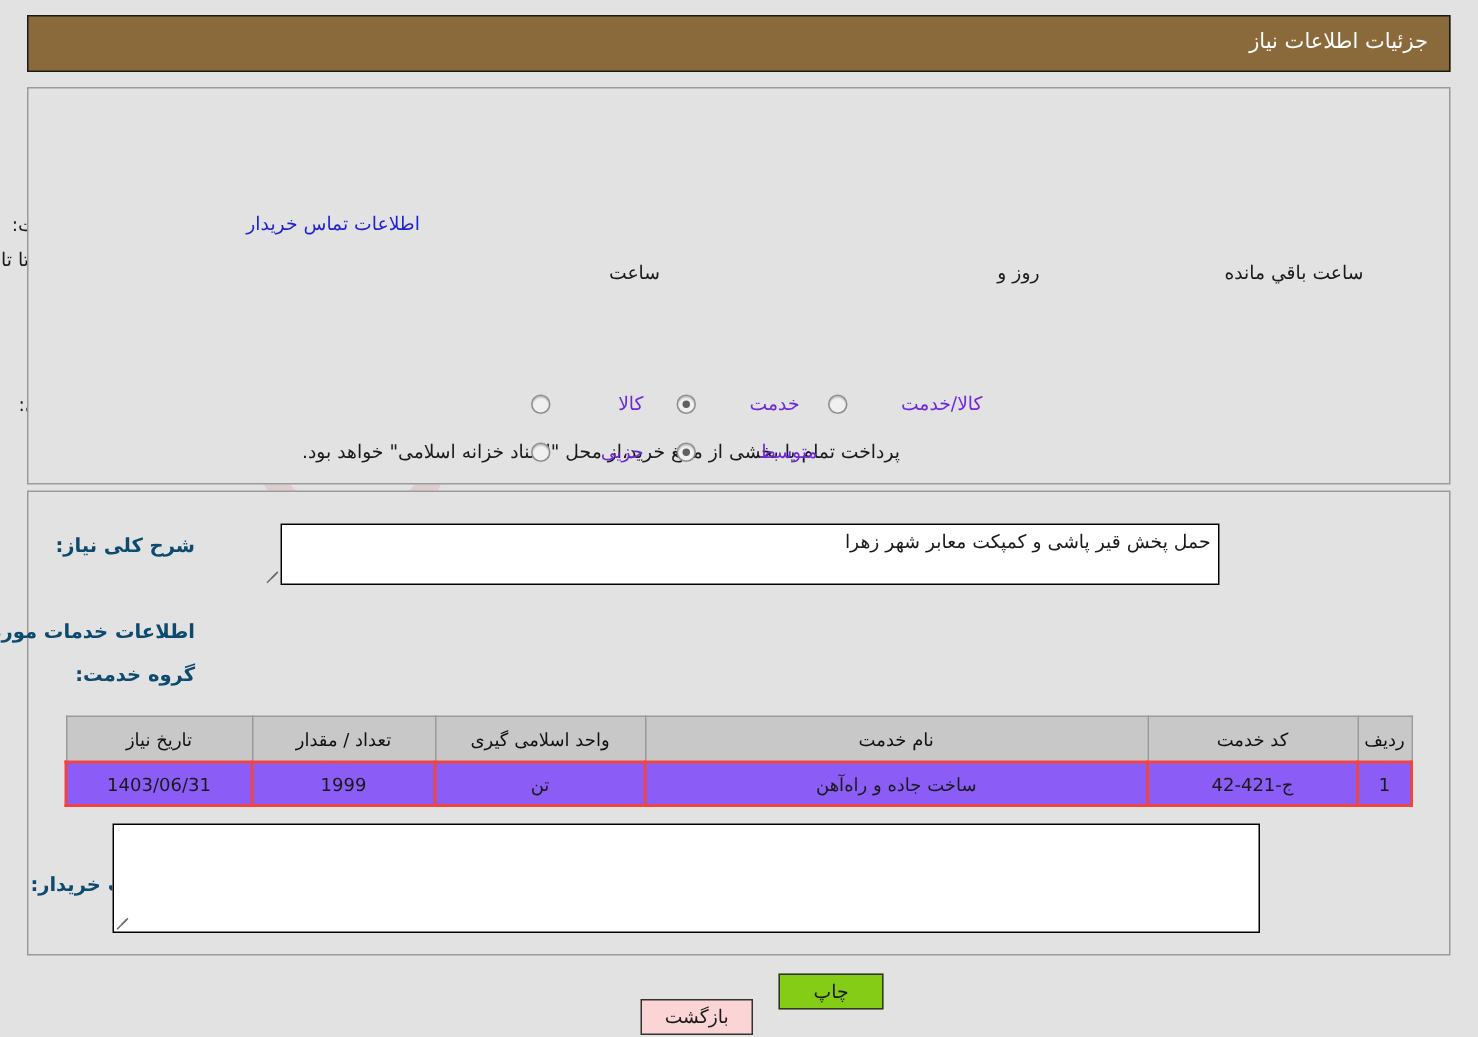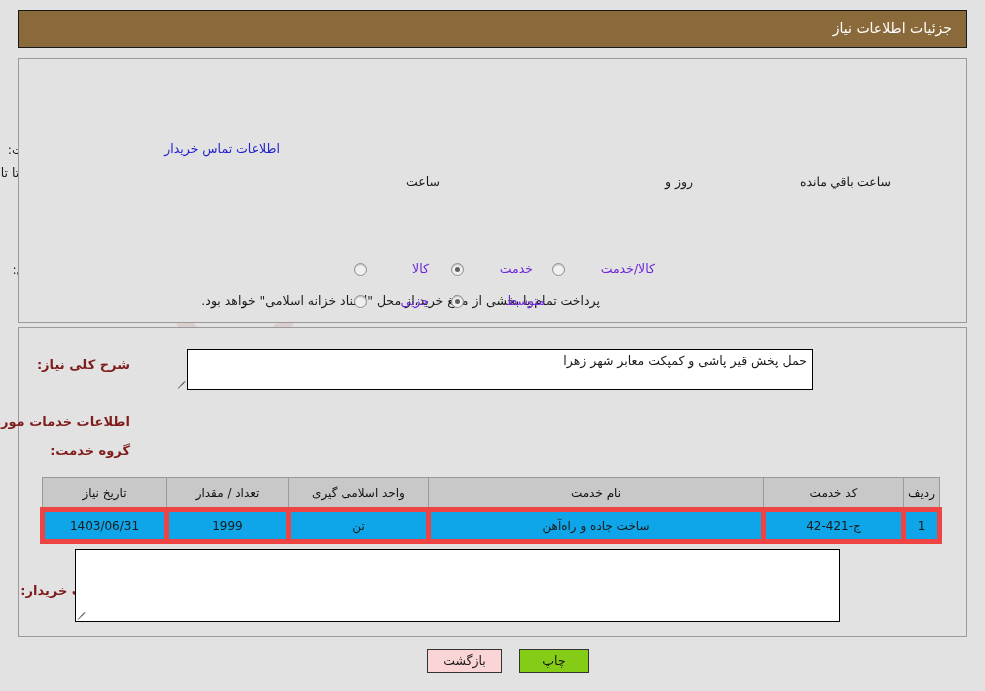--- a/index.html
+++ b/index.html
@@ -161,21 +161,21 @@
     background: #6a6a6a;
     transform: rotate(-45deg);
     transform-origin: left center;
   }
 
   
   .heading {
     position: absolute;
     font-size: 13px;
     font-weight: bold;
-    color: #7f1d1d;
+    color: #0c4a6e;
     z-index: 4;
     white-space: nowrap;
   }
 
   
   .tbl-wrap {
     position: absolute;
     left: 45px;
     top: 477px;
     width: 897px;
@@ -190,22 +190,22 @@
   table.grid th {
     background: #c8c8c8;
     border: 1px solid #9a9a9a;
     height: 29px;
     font-weight: normal;
     color: #111;
     font-size: 12px;
     padding: 0 3px;
   }
   table.grid td {
-    background: #0ea5e9;
-    border: 5px solid #ef4444;
+    background: #8b5cf6;
+    border: 2px solid #ef4444;
     height: 27px;
     text-align: center;
     color: #1a1a1a;
     font-size: 12px;
     padding: 0 3px;
   }
 
   
   .btn {
     position: absolute;
@@ -214,21 +214,21 @@
     border: 1px solid #333333;
     box-sizing: border-box;
     text-align: center;
     font-size: 12.5px;
     color: #1a1a1a;
     cursor: pointer;
     z-index: 5;
     white-space: nowrap;
   }
   .btn.print { background: #84cc16; }
-  .btn.back  { background: #fbd5d5; }
+  .btn.back  { background: #fbd5d5; margin-top: 17px; }
 </style>
 </head>
 <body>
 
 <svg class="watermark" viewBox="0 0 985 691" xmlns="http://www.w3.org/2000/svg">
   <g opacity="0.16">
     <path d="M170 250 L170 300 Q170 340 235 368 Q300 340 300 300 L300 250 Z" fill="#c76a6a"></path>
     <path d="M185 262 L185 298 Q185 330 235 352 Q285 330 285 298 L285 262 Z" fill="#e2e2e2"></path>
   </g>
   <g opacity="0.14">
@@ -261,21 +261,21 @@
 <div class="box right" style="right:604px; top:137px; left:285px;">فرهاد فیروزی فرد زهرا کاربرداز شهرداری زهرا استان اردبیل</div>
 <a class="linktext" style="right:705px; top:141px; left:auto;">اطلاعات تماس خریدار</a>
 
 <div class="lbl" style="right:862px; top:165px; width:120px;">مهلت ارسال پاسخ: تا تاریخ:</div>
 <div class="box center" style="right:604px; top:170px; width:250px;">1403/05/07</div>
 <div class="plain" style="right:545px; top:174px;">ساعت</div>
 <div class="box center" style="right:460px; top:170px; width:80px;">10:00</div>
 <div class="box center" style="right:330px; top:170px; width:92px;">4</div>
 <div class="plain" style="right:292px; top:174px;">روز و</div>
 <div class="box center cream" style="right:198px; top:170px; width:88px;">01:57:47</div>
-<div class="plain" style="right:94px; top:174px;font-family:Liberation Serif, serif;">ساعت باقي مانده</div>
+<div class="plain" style="right:76px; top:174px;">ساعت باقي مانده</div>
 
 <div class="lbl" style="right:862px; top:206px;">استان محل تحویل:</div>
 <div class="box right" style="right:604px; top:201px; width:250px;">اردبیل</div>
 
 <div class="lbl" style="right:862px; top:234px;">شهر محل تحویل:</div>
 <div class="box right" style="right:604px; top:229px; width:250px;">گرمی</div>
 
 <div class="lbl" style="right:862px; top:262px;">طبقه بندی موضوعی:</div>
 <div class="radio" id="cat-r0" style="right:618px; top:263px;"></div>
 <div class="radio-lbl" style="right:556px; top:261px;">کالا</div>

